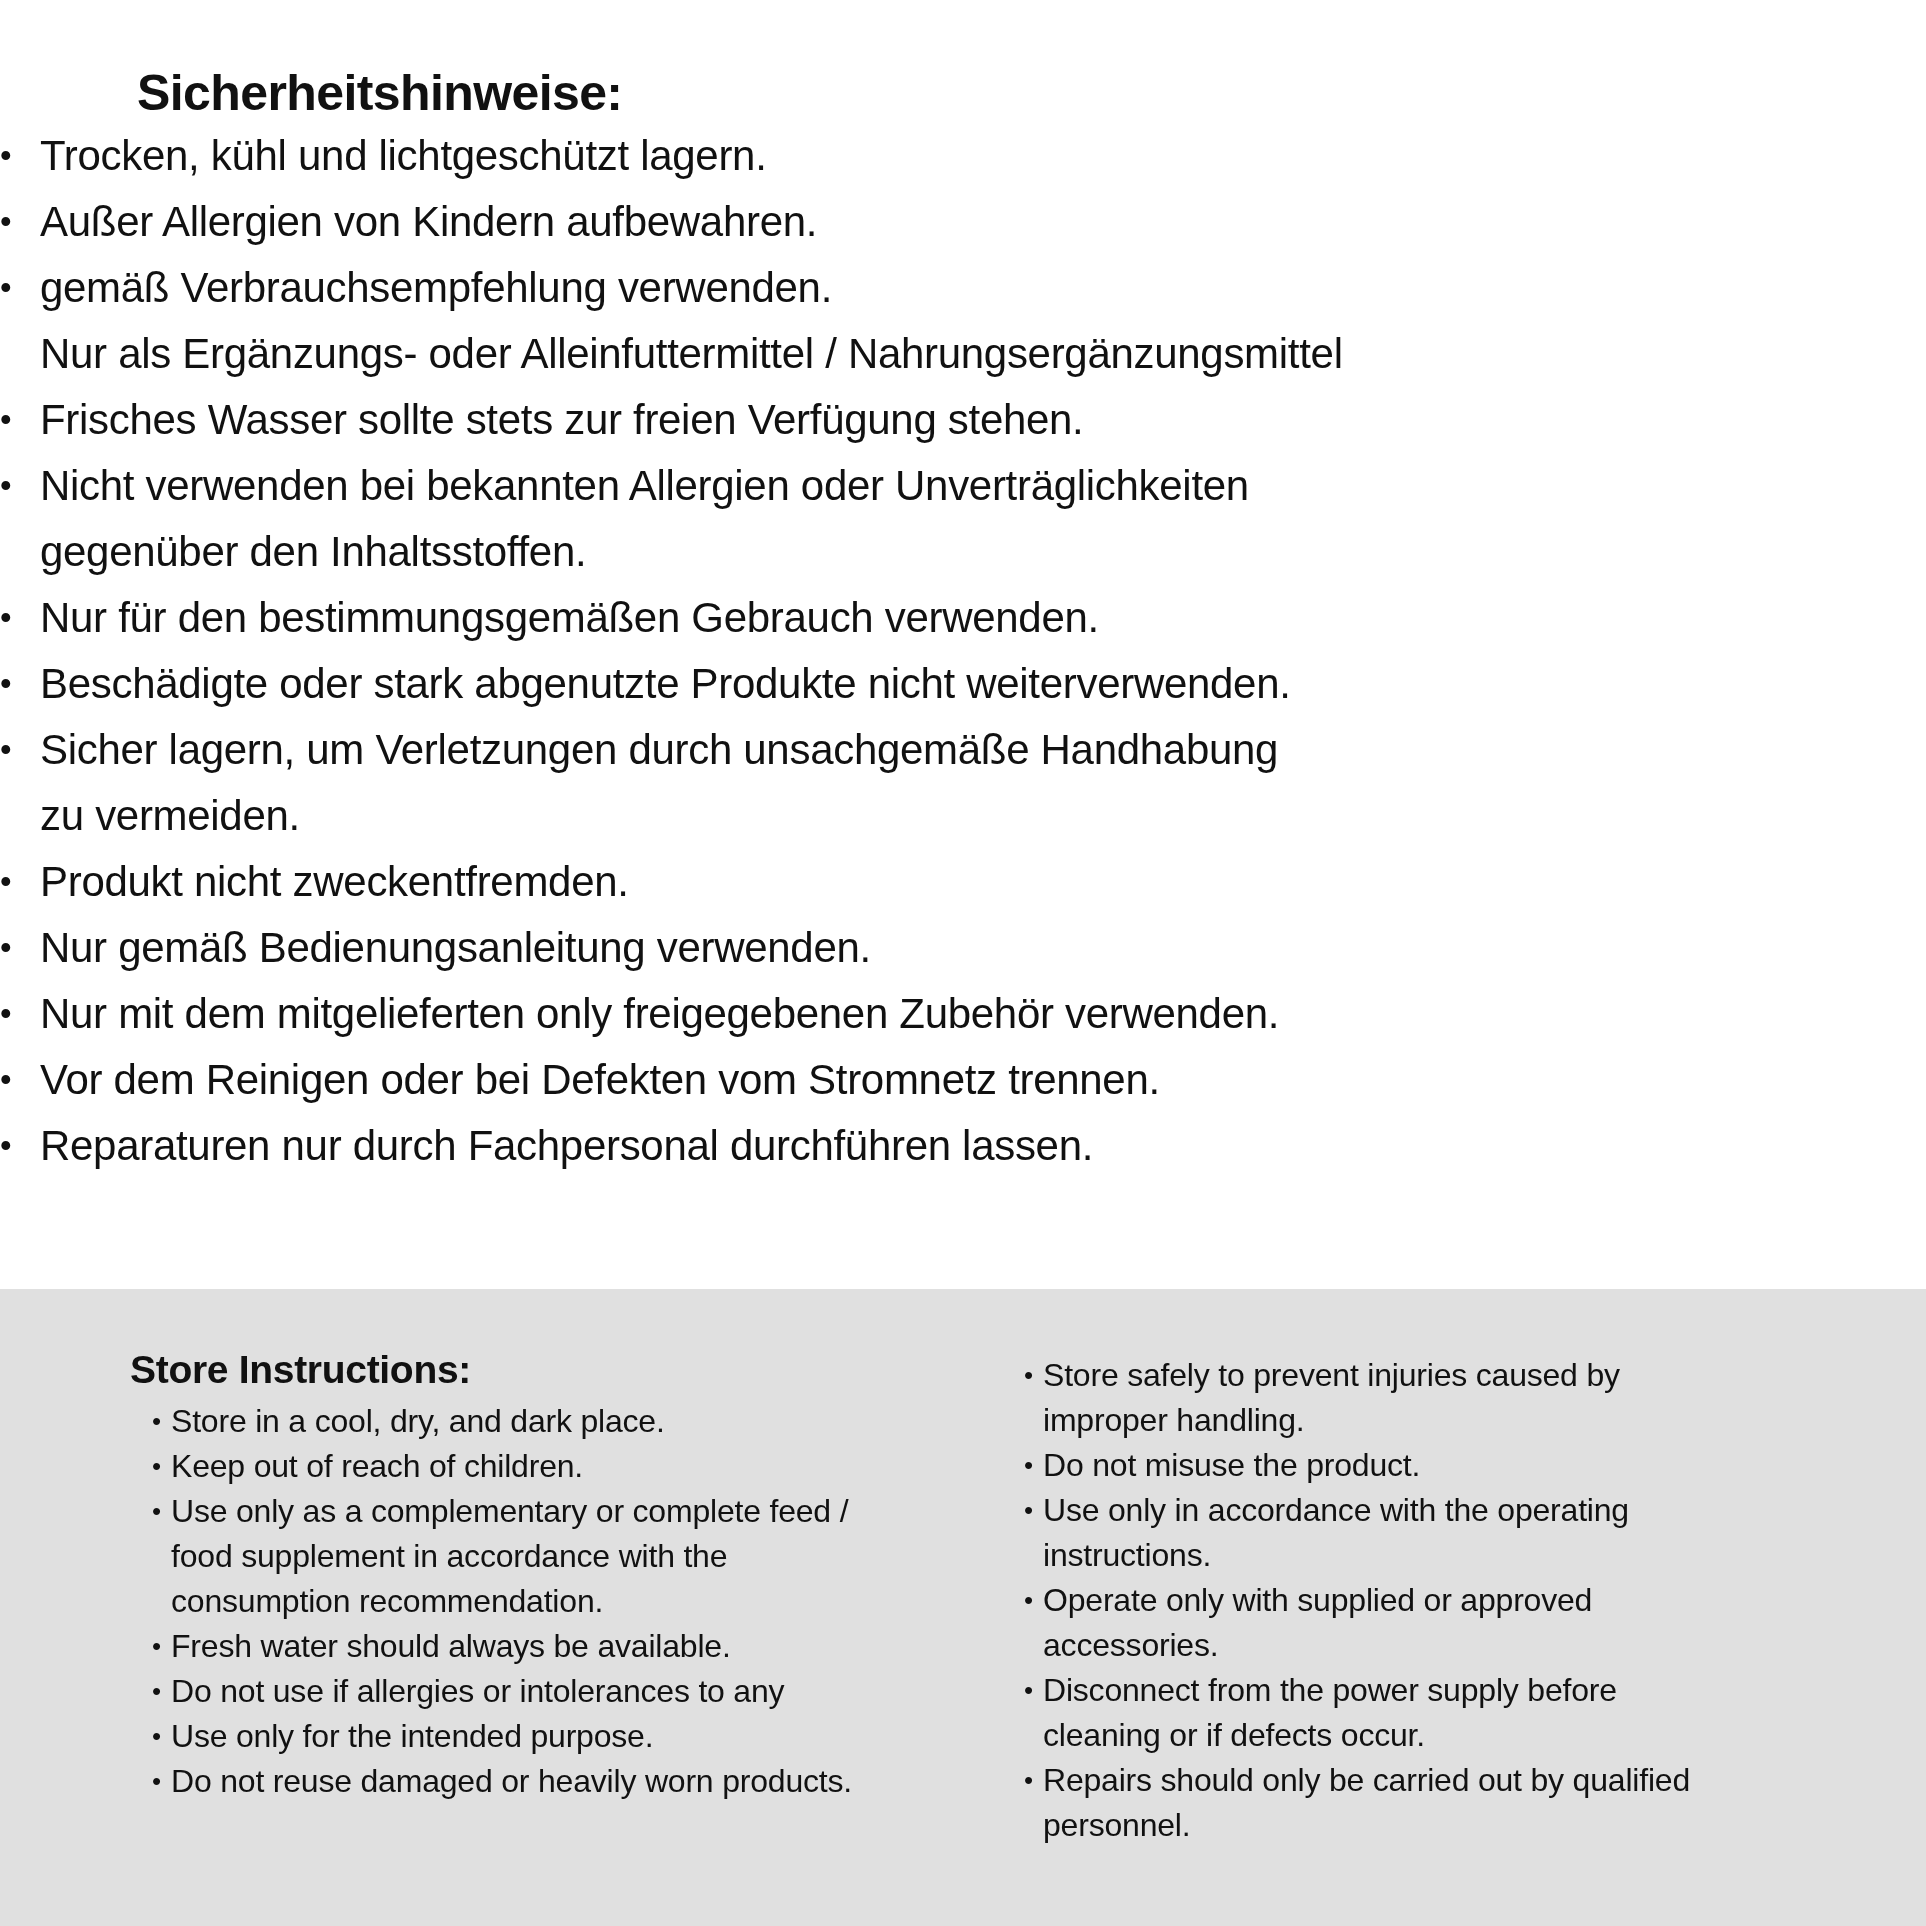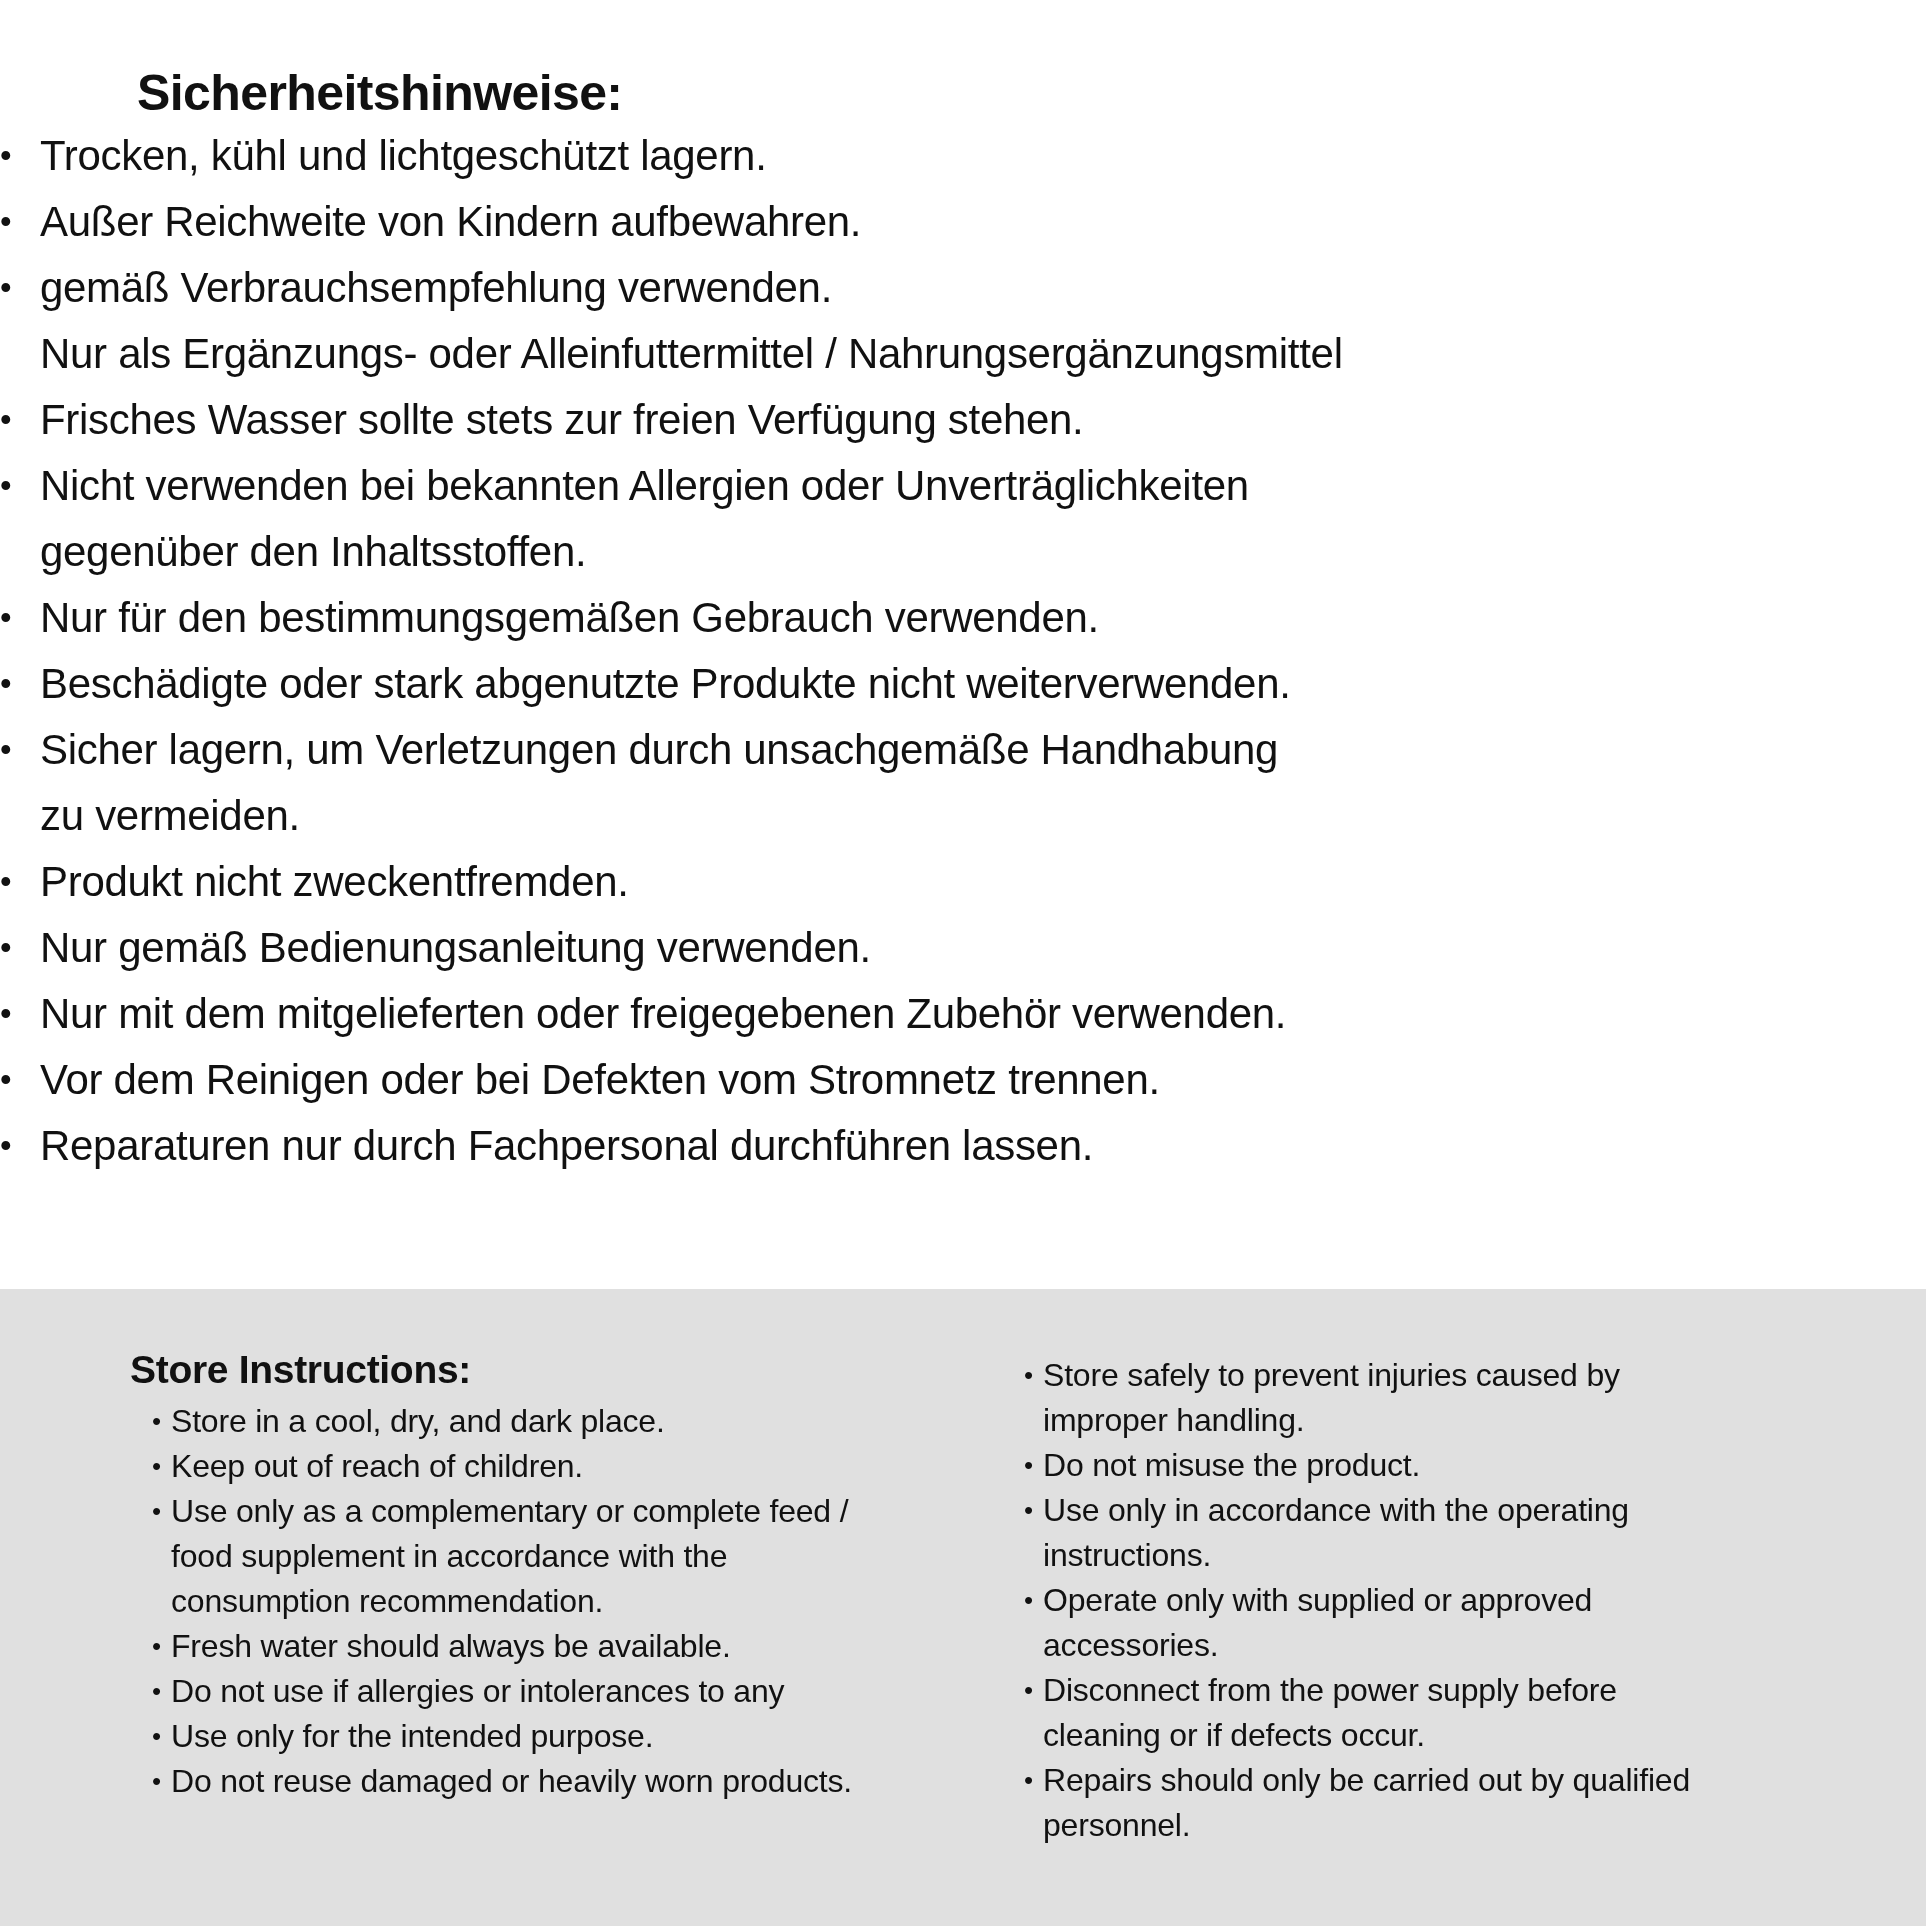--- a/index.html
+++ b/index.html
@@ -91,30 +91,30 @@
   .en-list li { padding-left: 19px; }
   .en-list .dot { font-size: 26px; }
 </style>
 </head>
 <body style="background: rgb(255, 255, 255); color: rgb(17, 17, 17);">
 
 <section class="de-section">
   <h1 class="de-title">Sicherheitshinweise:</h1>
   <ul class="bullet-list de-list">
       <li><span class="dot">•</span><span class="lines"><span class="ln">Trocken, kühl und lichtgeschützt lagern.</span></span></li>
-      <li><span class="dot">•</span><span class="lines"><span class="ln">Außer Reichweite von Kindern aufbewahren.</span></span></li>
+      <li><span class="dot">•</span><span class="lines"><span class="ln">Außer Allergien von Kindern aufbewahren.</span></span></li>
       <li><span class="dot">•</span><span class="lines"><span class="ln">gemäß Verbrauchsempfehlung verwenden.</span><span class="ln">Nur als Ergänzungs- oder Alleinfuttermittel / Nahrungsergänzungsmittel</span></span></li>
       <li><span class="dot">•</span><span class="lines"><span class="ln">Frisches Wasser sollte stets zur freien Verfügung stehen.</span></span></li>
       <li><span class="dot">•</span><span class="lines"><span class="ln">Nicht verwenden bei bekannten Allergien oder Unverträglichkeiten</span><span class="ln">gegenüber den Inhaltsstoffen.</span></span></li>
       <li><span class="dot">•</span><span class="lines"><span class="ln">Nur für den bestimmungsgemäßen Gebrauch verwenden.</span></span></li>
       <li><span class="dot">•</span><span class="lines"><span class="ln">Beschädigte oder stark abgenutzte Produkte nicht weiterverwenden.</span></span></li>
       <li><span class="dot">•</span><span class="lines"><span class="ln">Sicher lagern, um Verletzungen durch unsachgemäße Handhabung</span><span class="ln">zu vermeiden.</span></span></li>
       <li><span class="dot">•</span><span class="lines"><span class="ln">Produkt nicht zweckentfremden.</span></span></li>
       <li><span class="dot">•</span><span class="lines"><span class="ln">Nur gemäß Bedienungsanleitung verwenden.</span></span></li>
-      <li><span class="dot">•</span><span class="lines"><span class="ln">Nur mit dem mitgelieferten oder freigegebenen Zubehör verwenden.</span></span></li>
+      <li><span class="dot">•</span><span class="lines"><span class="ln">Nur mit dem mitgelieferten only freigegebenen Zubehör verwenden.</span></span></li>
       <li><span class="dot">•</span><span class="lines"><span class="ln">Vor dem Reinigen oder bei Defekten vom Stromnetz trennen.</span></span></li>
       <li><span class="dot">•</span><span class="lines"><span class="ln">Reparaturen nur durch Fachpersonal durchführen lassen.</span></span></li>
     </ul>
 </section>
 
 <section class="en-section" style="background: rgb(224, 224, 224);">
   <div class="en-col-left">
     <h2 class="en-title">Store Instructions:</h2>
     <ul class="bullet-list en-list">
         <li><span class="dot">•</span><span class="lines"><span class="ln">Store in a cool, dry, and dark place.</span></span></li>

